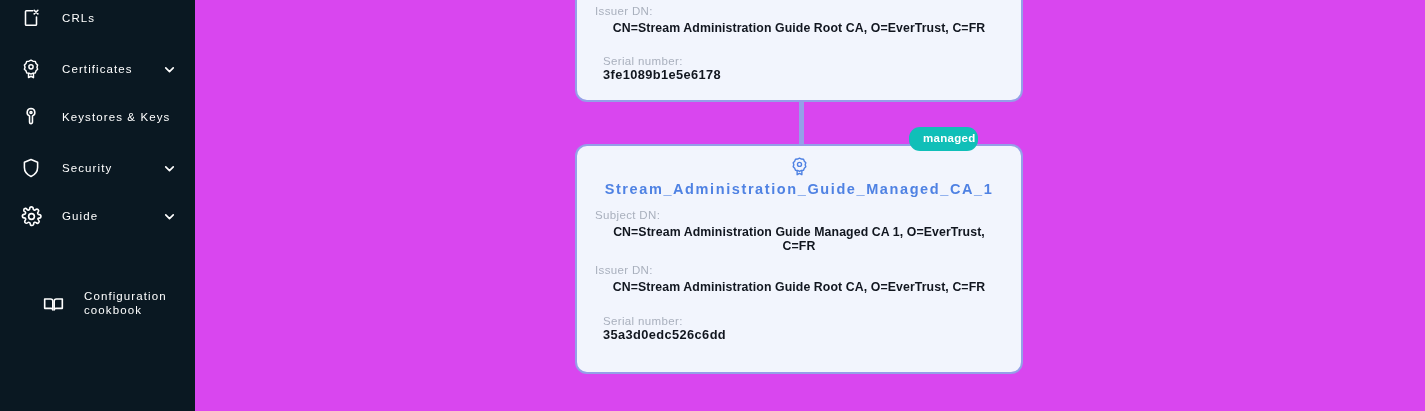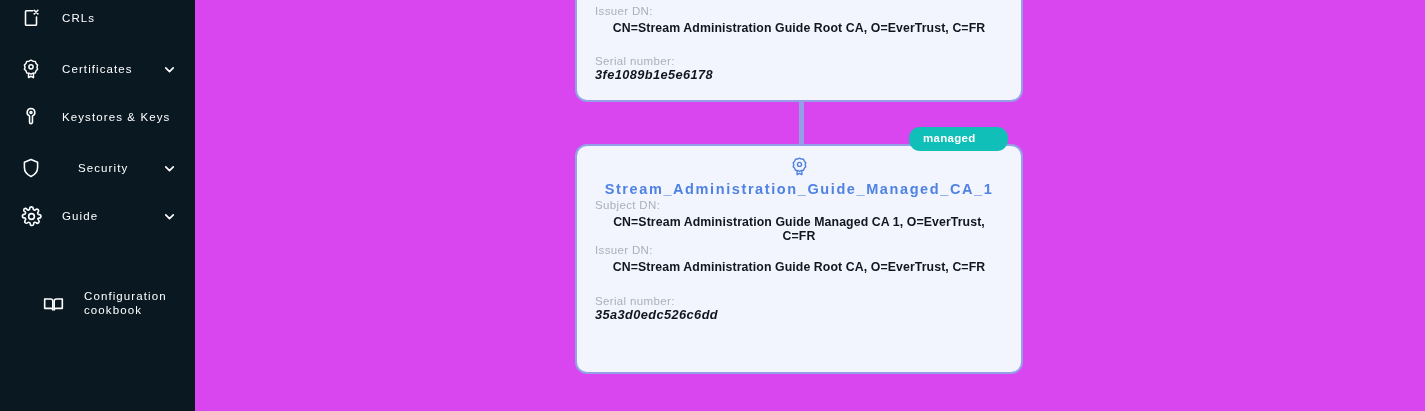--- a/index.html
+++ b/index.html
@@ -48,21 +48,21 @@
     color: #ffffff;
     flex: 0 0 16px;
     display: flex; align-items: center; justify-content: center;
   }
   .chev svg { display: block; }
 
   
   .n0 { position: absolute; top: -6px; left: 0; right: 0; }
   .n1 { position: absolute; top: 45px; left: 0; right: 0; }
   .n2 { position: absolute; top: 93px; left: 0; right: 0; }
-  .n3 { position: absolute; top: 144px; left: 0; right: 0; gap: 16px; }
+  .n3 { position: absolute; top: 144px; left: 0; right: 0; }
   .n4 { position: absolute; top: 192px; left: 0; right: 0; }
   .n5 { position: absolute; top: 240px; left: 0; right: 0; }
   .n6 { position: absolute; top: 276px; left: 0; right: 0; align-items: center; padding-left: 40px; }
   .n6 .ico { margin-top: 8px; }
   .n6 .nav-label { margin-top: 6px; }
 
   
   .canvas {
     flex: 1 1 auto;
     position: relative;
@@ -102,21 +102,21 @@
 
   .badge {
     position: absolute;
     left: 714px;
     top: 127px;
     background: #10bfb8;
     color: #ffffff;
     font-size: 11.5px;
     font-weight: bold;
     letter-spacing: 0.3px;
-    padding: 5px 32px 6px 14px;
+    padding: 5px 2px 6px 14px;
     border-radius: 11px;
     z-index: 5;
     line-height: 13px;
   }
 
   .card-inner { padding: 0 18px; position: relative; height: 100%; }
 
   .cert-icon {
     display: flex;
     justify-content: center;
@@ -133,20 +133,21 @@
     letter-spacing: 1.6px;
     margin-top: 3px;
     line-height: 18px;
     cursor: pointer;
   }
 
   .field-label {
     color: #a9b0bd;
     font-size: 11.5px;
     letter-spacing: 0.35px;
+    margin-top: 10px;
     line-height: 15px;
   }
   .field-value {
     color: #11161f;
     font-size: 12.3px;
     font-weight: bold;
     text-align: center;
     line-height: 13.5px;
     letter-spacing: 0.1px;
     padding: 0 6px;
@@ -161,22 +162,21 @@
   .serial-label {
     color: #a9b0bd;
     font-size: 11.5px;
     letter-spacing: 0.35px;
   }
   .serial-value {
     color: #11161f;
     font-size: 12.8px;
     font-weight: bold;
     letter-spacing: 0.4px;
-    margin-left: 0;
-    font-style: italic;
+    margin-left: 8px;
   }
   
   .card-top .card-inner { padding-top: 0; }
   .card-top .field-label { margin-top: 122px; }
   .card-top .serial-row { margin-top: 19px; }
 </style>
 </head>
 <body>
 
 <div class="app">

